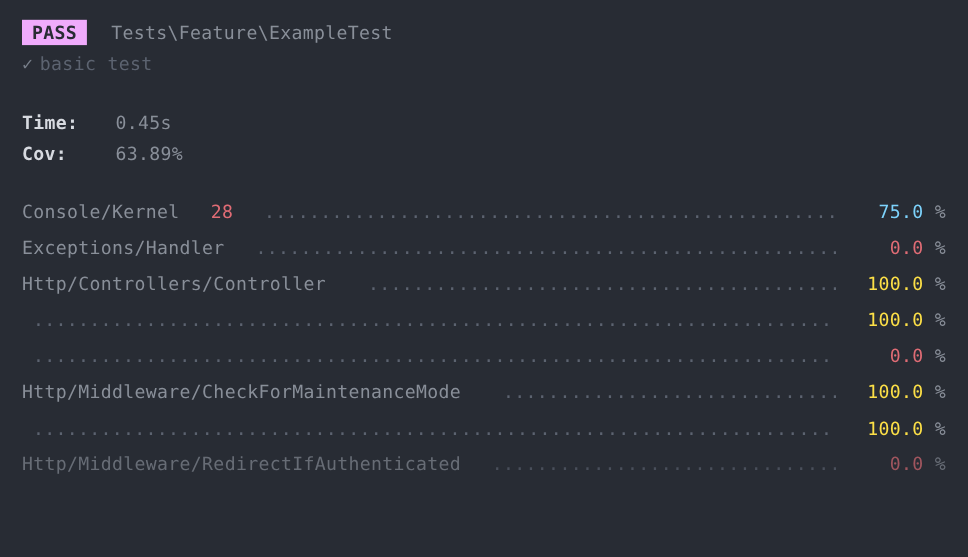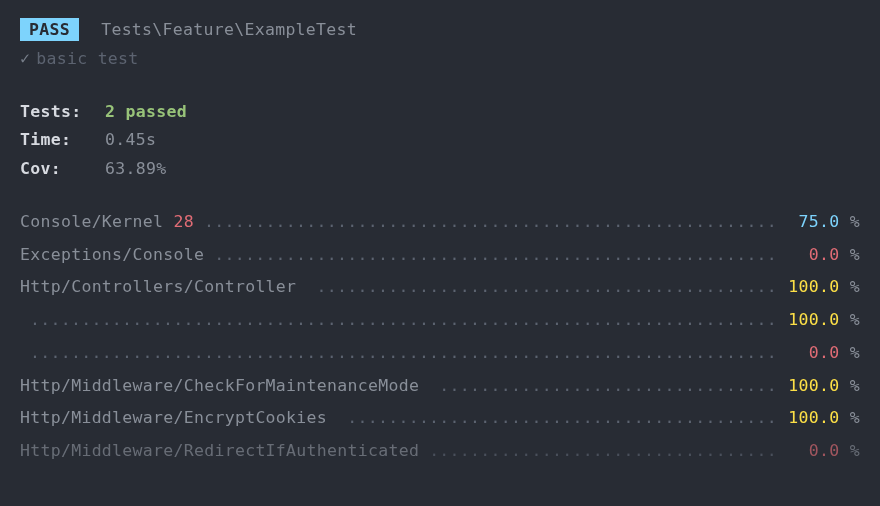--- a/index.html
+++ b/index.html
@@ -10,40 +10,41 @@
       color: #abb2bf;
       padding: 18px 20px 0 20px;
       width: 880px;
       height: 506px;
       overflow: hidden;
       line-height: 1.5;
       letter-spacing: 0.3px;
     }
     .pass-line { margin-bottom: 4px; }
     .pass-badge {
-      background: #7dd3fc;
+      background: #f0abfc;
       color: #282c34;
       font-weight: bold;
       padding: 2px 9px;
       margin-right: 12px;
     }
     .test-path { color: #898f99; }
     .check-line { color: #5c6370; margin-bottom: 28px; }
     .checkmark { color: #777e89; margin-right: 6px; }
     .summary { margin-bottom: 28px; }
     .summary-row { display: flex; margin-bottom: 4px; }
     .summary-label { color: #d7dae0; font-weight: bold; width: 85px; }
     .summary-passed { color: #98c379; font-weight: bold; }
     .summary-val { color: #898f99; }
     .coverage-list { }
     .cov-row {
       display: flex;
       align-items: baseline;
       margin-bottom: 8px;
       white-space: pre;
+      gap: 18px;
     }
     .cov-path { color: #898f99; flex-shrink: 0; }
     .cov-line-num { color: #e06c75; }
     .cov-dots { color: #5c6370; flex: 1; overflow: hidden; margin: 0 4px 0 10px; }
     .cov-pct { flex-shrink: 0; text-align: right; }
     .cov-pct-pad { display: inline-block; width: 58px; text-align: right; }
     .pct-high { color: #fde047; }
     .pct-mid { color: #7dd3fc; }
     .pct-low { color: #e06c75; }
     .pct-sym { color: #898f99; }
@@ -56,35 +57,31 @@
   <span class="pass-badge">PASS</span>
   <span class="test-path">Tests\Feature\ExampleTest</span>
 </div>
 
 <div class="check-line">
   <span class="checkmark">✓</span><span>basic test</span>
 </div>
 
 <div class="summary">
   <div class="summary-row">
-    <span class="summary-label">Tests:</span>
-    <span class="summary-passed">2 passed</span>
-  </div>
-  <div class="summary-row">
     <span class="summary-label">Time:</span>
     <span class="summary-val">0.45s</span>
   </div>
   <div class="summary-row">
     <span class="summary-label">Cov:</span>
     <span class="summary-val">63.89%</span>
   </div>
 </div>
 
 <div class="coverage-list" id="covlist">
     <div class="cov-row"><span class="cov-path">Console/Kernel</span><span class="cov-line-num"> 28</span><span class="cov-dots">.........................................................................................................</span><span class="cov-pct"><span class="cov-pct-pad pct-mid">75.0</span><span class="pct-sym"> %</span></span></div>
-    <div class="cov-row"><span class="cov-path">Exceptions/Console</span><span class="cov-dots">.........................................................................................................</span><span class="cov-pct"><span class="cov-pct-pad pct-low">0.0</span><span class="pct-sym"> %</span></span></div>
+    <div class="cov-row"><span class="cov-path">Exceptions/Handler</span><span class="cov-dots">.........................................................................................................</span><span class="cov-pct"><span class="cov-pct-pad pct-low">0.0</span><span class="pct-sym"> %</span></span></div>
     <div class="cov-row"><span class="cov-path">Http/Controllers/Controller </span><span class="cov-dots">.........................................................................................................</span><span class="cov-pct"><span class="cov-pct-pad pct-high">100.0</span><span class="pct-sym"> %</span></span></div>
     <div class="cov-row"><span class="cov-dots">.........................................................................................................</span><span class="cov-pct"><span class="cov-pct-pad pct-high">100.0</span><span class="pct-sym"> %</span></span></div>
     <div class="cov-row"><span class="cov-dots">.........................................................................................................</span><span class="cov-pct"><span class="cov-pct-pad pct-low">0.0</span><span class="pct-sym"> %</span></span></div>
     <div class="cov-row"><span class="cov-path">Http/Middleware/CheckForMaintenanceMode </span><span class="cov-dots">.........................................................................................................</span><span class="cov-pct"><span class="cov-pct-pad pct-high">100.0</span><span class="pct-sym"> %</span></span></div>
-    <div class="cov-row"><span class="cov-path">Http/Middleware/EncryptCookies </span><span class="cov-dots">.........................................................................................................</span><span class="cov-pct"><span class="cov-pct-pad pct-high">100.0</span><span class="pct-sym"> %</span></span></div>
+    <div class="cov-row"><span class="cov-dots">.........................................................................................................</span><span class="cov-pct"><span class="cov-pct-pad pct-high">100.0</span><span class="pct-sym"> %</span></span></div>
     <div class="cov-row cutoff"><span class="cov-path">Http/Middleware/RedirectIfAuthenticated</span><span class="cov-dots">.........................................................................................................</span><span class="cov-pct"><span class="cov-pct-pad pct-low">0.0</span><span class="pct-sym"> %</span></span></div>
   </div>
 
 </body></html>

